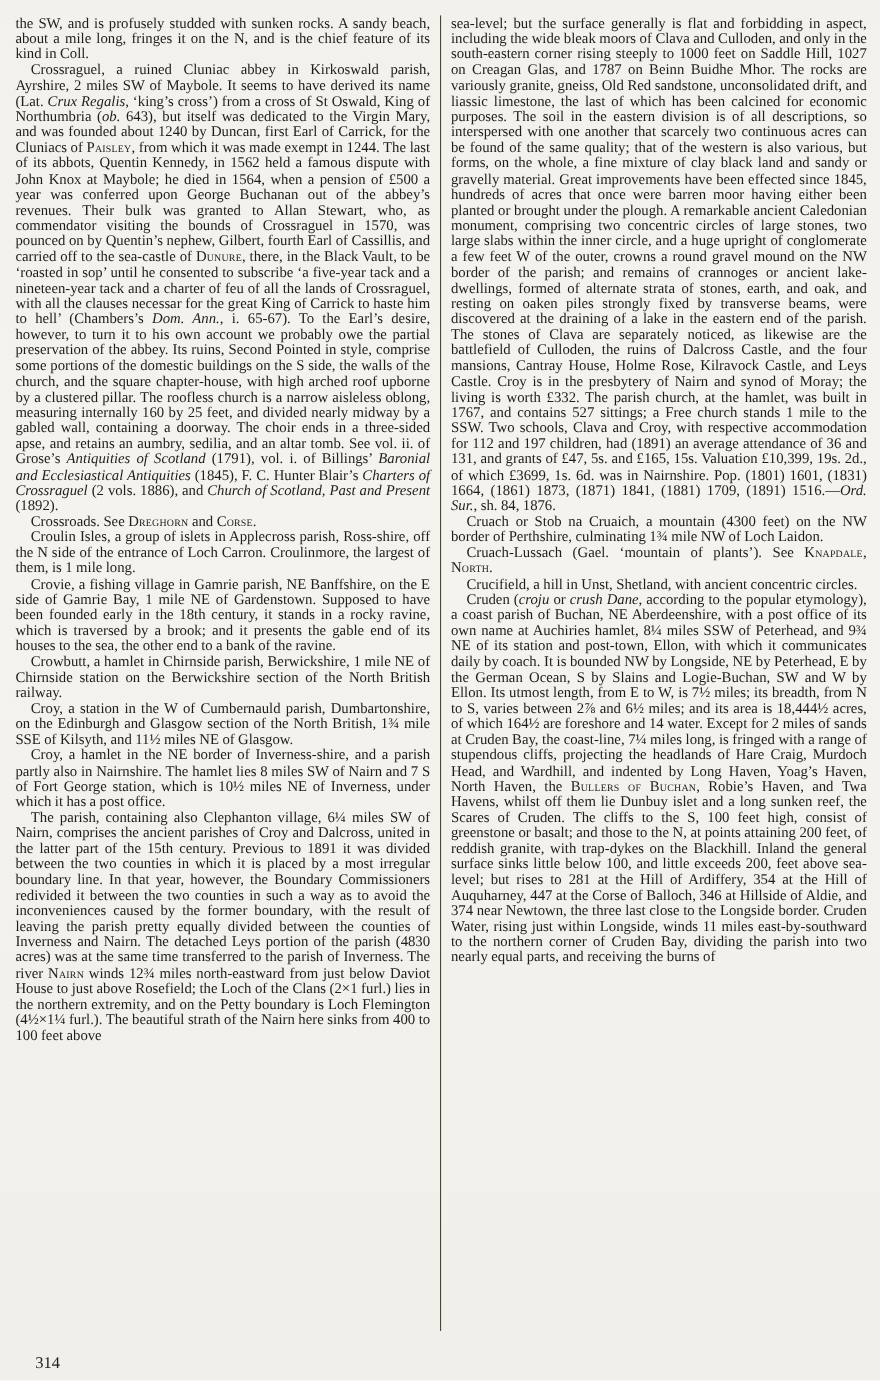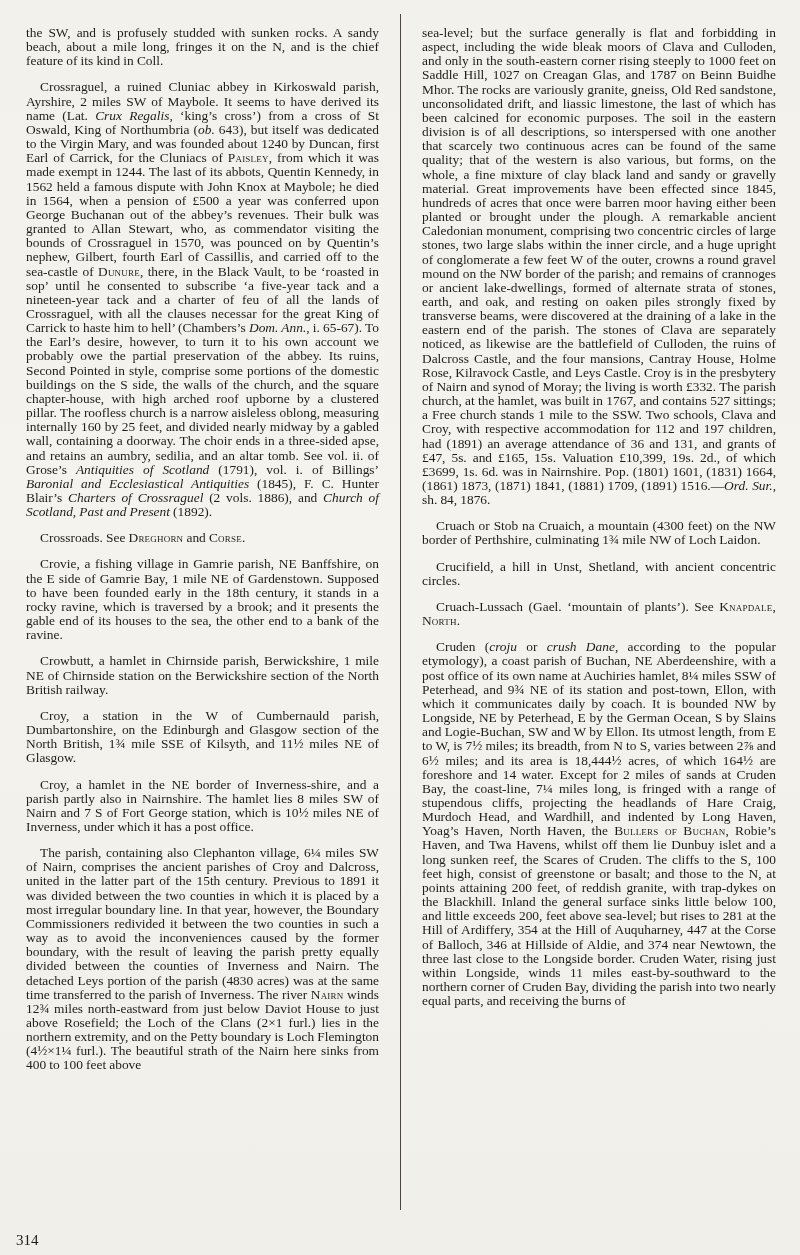--- a/index.html
+++ b/index.html
@@ -46,54 +46,55 @@
     word-spacing: -0.2px;
   }
   .col.left {
     padding-right: 9px;
     border-right: 1px solid #4a463f;
   }
   .col.right {
     padding-left: 9px;
   }
   p.para {
-    margin: 12px;
+    margin: 0;
   }
   p.para.indent {
     text-indent: 14px;
   }
   .b { font-weight: normal; }
   .i { font-style: italic; }
   .sc { font-variant: small-caps; letter-spacing: 0.2px; }
   .page-number {
     position: absolute;
-    left: 16px;
+    left: 32px;
     bottom: 6px;
     font-size: 15px;
     color: #1e1d1b;
   }
 </style>
 </head>
 <body>
 
 <div class="page">
   <div class="columns">
     <div class="col left">
         <p class="para"><span>the SW, and is profusely studded with sunken rocks. A sandy beach, about a mile long, fringes it on the N, and is the chief feature of its kind in Coll.</span></p>
         <p class="para indent"><span class="b">Crossraguel,</span><span> a ruined Cluniac abbey in Kirkoswald parish, Ayrshire, 2 miles SW of Maybole. It seems to have derived its name (Lat. </span><span class="i">Crux Regalis</span><span>, ‘king’s cross’) from a cross of St Oswald, King of Northumbria (</span><span class="i">ob.</span><span> 643), but itself was dedicated to the Virgin Mary, and was founded about 1240 by Duncan, first Earl of Carrick, for the Cluniacs of </span><span class="sc">Paisley</span><span>, from which it was made exempt in 1244. The last of its abbots, Quentin Kennedy, in 1562 held a famous dispute with John Knox at Maybole; he died in 1564, when a pension of £500 a year was conferred upon George Buchanan out of the abbey’s revenues. Their bulk was granted to Allan Stewart, who, as commendator visiting the bounds of Crossraguel in 1570, was pounced on by Quentin’s nephew, Gilbert, fourth Earl of Cassillis, and carried off to the sea-castle of </span><span class="sc">Dunure</span><span>, there, in the Black Vault, to be ‘roasted in sop’ until he consented to subscribe ‘a five-year tack and a nineteen-year tack and a charter of feu of all the lands of Crossraguel, with all the clauses necessar for the great King of Carrick to haste him to hell’ (Chambers’s </span><span class="i">Dom. Ann.</span><span>, i. 65-67). To the Earl’s desire, however, to turn it to his own account we probably owe the partial preservation of the abbey. Its ruins, Second Pointed in style, comprise some portions of the domestic buildings on the S side, the walls of the church, and the square chapter-house, with high arched roof upborne by a clustered pillar. The roofless church is a narrow aisleless oblong, measuring internally 160 by 25 feet, and divided nearly midway by a gabled wall, containing a doorway. The choir ends in a three-sided apse, and retains an aumbry, sedilia, and an altar tomb. See vol. ii. of Grose’s </span><span class="i">Antiquities of Scotland</span><span> (1791), vol. i. of Billings’ </span><span class="i">Baronial and Ecclesiastical Antiquities</span><span> (1845), F. C. Hunter Blair’s </span><span class="i">Charters of Crossraguel</span><span> (2 vols. 1886), and </span><span class="i">Church of Scotland, Past and Present</span><span> (1892).</span></p>
         <p class="para indent"><span class="b">Crossroads.</span><span> See </span><span class="sc">Dreghorn</span><span> and </span><span class="sc">Corse</span><span>.</span></p>
+        <p class="para indent"><span class="b">Croulin Isles,</span><span> a group of islets in Applecross parish, Ross-shire, off the N side of the entrance of Loch Carron. Croulinmore, the largest of them, is 1 mile long.</span></p>
         <p class="para indent"><span class="b">Crovie,</span><span> a fishing village in Gamrie parish, NE Banffshire, on the E side of Gamrie Bay, 1 mile NE of Gardenstown. Supposed to have been founded early in the 18th century, it stands in a rocky ravine, which is traversed by a brook; and it presents the gable end of its houses to the sea, the other end to a bank of the ravine.</span></p>
         <p class="para indent"><span class="b">Crowbutt,</span><span> a hamlet in Chirnside parish, Berwickshire, 1 mile NE of Chirnside station on the Berwickshire section of the North British railway.</span></p>
         <p class="para indent"><span class="b">Croy,</span><span> a station in the W of Cumbernauld parish, Dumbartonshire, on the Edinburgh and Glasgow section of the North British, 1¾ mile SSE of Kilsyth, and 11½ miles NE of Glasgow.</span></p>
         <p class="para indent"><span class="b">Croy,</span><span> a hamlet in the NE border of Inverness-shire, and a parish partly also in Nairnshire. The hamlet lies 8 miles SW of Nairn and 7 S of Fort George station, which is 10½ miles NE of Inverness, under which it has a post office.</span></p>
         <p class="para indent"><span>The parish, containing also Clephanton village, 6¼ miles SW of Nairn, comprises the ancient parishes of Croy and Dalcross, united in the latter part of the 15th century. Previous to 1891 it was divided between the two counties in which it is placed by a most irregular boundary line. In that year, however, the Boundary Commissioners redivided it between the two counties in such a way as to avoid the inconveniences caused by the former boundary, with the result of leaving the parish pretty equally divided between the counties of Inverness and Nairn. The detached Leys portion of the parish (4830 acres) was at the same time transferred to the parish of Inverness. The river </span><span class="sc">Nairn</span><span> winds 12¾ miles north-eastward from just below Daviot House to just above Rosefield; the Loch of the Clans (2×1 furl.) lies in the northern extremity, and on the Petty boundary is Loch Flemington (4½×1¼ furl.). The beautiful strath of the Nairn here sinks from 400 to 100 feet above</span></p>
       </div>
     <div class="col right">
         <p class="para"><span>sea-level; but the surface generally is flat and forbidding in aspect, including the wide bleak moors of Clava and Culloden, and only in the south-eastern corner rising steeply to 1000 feet on Saddle Hill, 1027 on Creagan Glas, and 1787 on Beinn Buidhe Mhor. The rocks are variously granite, gneiss, Old Red sandstone, unconsolidated drift, and liassic limestone, the last of which has been calcined for economic purposes. The soil in the eastern division is of all descriptions, so interspersed with one another that scarcely two continuous acres can be found of the same quality; that of the western is also various, but forms, on the whole, a fine mixture of clay black land and sandy or gravelly material. Great improvements have been effected since 1845, hundreds of acres that once were barren moor having either been planted or brought under the plough. A remarkable ancient Caledonian monument, comprising two concentric circles of large stones, two large slabs within the inner circle, and a huge upright of conglomerate a few feet W of the outer, crowns a round gravel mound on the NW border of the parish; and remains of crannoges or ancient lake-dwellings, formed of alternate strata of stones, earth, and oak, and resting on oaken piles strongly fixed by transverse beams, were discovered at the draining of a lake in the eastern end of the parish. The stones of Clava are separately noticed, as likewise are the battlefield of Culloden, the ruins of Dalcross Castle, and the four mansions, Cantray House, Holme Rose, Kilravock Castle, and Leys Castle. Croy is in the presbytery of Nairn and synod of Moray; the living is worth £332. The parish church, at the hamlet, was built in 1767, and contains 527 sittings; a Free church stands 1 mile to the SSW. Two schools, Clava and Croy, with respective accommodation for 112 and 197 children, had (1891) an average attendance of 36 and 131, and grants of £47, 5s. and £165, 15s. Valuation £10,399, 19s. 2d., of which £3699, 1s. 6d. was in Nairnshire. Pop. (1801) 1601, (1831) 1664, (1861) 1873, (1871) 1841, (1881) 1709, (1891) 1516.—</span><span class="i">Ord. Sur.</span><span>, sh. 84, 1876.</span></p>
         <p class="para indent"><span class="b">Cruach</span><span> or </span><span class="b">Stob na Cruaich,</span><span> a mountain (4300 feet) on the NW border of Perthshire, culminating 1¾ mile NW of Loch Laidon.</span></p>
+        <p class="para indent"><span class="b">Cruach-Lussach</span><span> (Gael. ‘mountain of plants’). See </span><span class="sc">Knapdale, North</span><span>.</span></p>
         <p class="para indent"><span class="b">Crucifield,</span><span> a hill in Unst, Shetland, with ancient concentric circles.</span></p>
-        <p class="para indent"><span class="b">Cruach-Lussach</span><span> (Gael. ‘mountain of plants’). See </span><span class="sc">Knapdale, North</span><span>.</span></p>
         <p class="para indent"><span class="b">Cruden</span><span> (</span><span class="i">croju</span><span> or </span><span class="i">crush Dane</span><span>, according to the popular etymology), a coast parish of Buchan, NE Aberdeenshire, with a post office of its own name at Auchiries hamlet, 8¼ miles SSW of Peterhead, and 9¾ NE of its station and post-town, Ellon, with which it communicates daily by coach. It is bounded NW by Longside, NE by Peterhead, E by the German Ocean, S by Slains and Logie-Buchan, SW and W by Ellon. Its utmost length, from E to W, is 7½ miles; its breadth, from N to S, varies between 2⅞ and 6½ miles; and its area is 18,444½ acres, of which 164½ are foreshore and 14 water. Except for 2 miles of sands at Cruden Bay, the coast-line, 7¼ miles long, is fringed with a range of stupendous cliffs, projecting the headlands of Hare Craig, Murdoch Head, and Wardhill, and indented by Long Haven, Yoag’s Haven, North Haven, the </span><span class="sc">Bullers of Buchan</span><span>, Robie’s Haven, and Twa Havens, whilst off them lie Dunbuy islet and a long sunken reef, the Scares of Cruden. The cliffs to the S, 100 feet high, consist of greenstone or basalt; and those to the N, at points attaining 200 feet, of reddish granite, with trap-dykes on the Blackhill. Inland the general surface sinks little below 100, and little exceeds 200, feet above sea-level; but rises to 281 at the Hill of Ardiffery, 354 at the Hill of Auquharney, 447 at the Corse of Balloch, 346 at Hillside of Aldie, and 374 near Newtown, the three last close to the Longside border. Cruden Water, rising just within Longside, winds 11 miles east-by-southward to the northern corner of Cruden Bay, dividing the parish into two nearly equal parts, and receiving the burns of</span></p>
       </div>
   </div>
 </div>
 
 <div class="page-number">314</div>
 
 </body></html>

